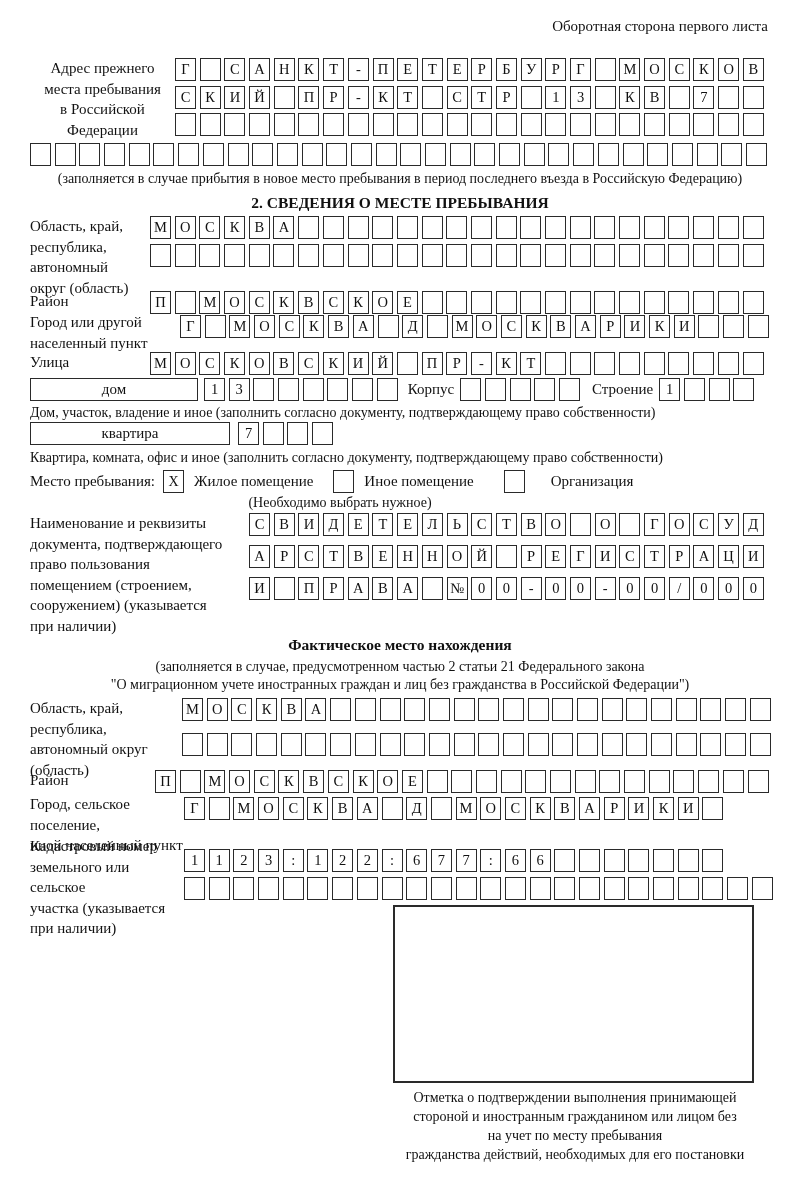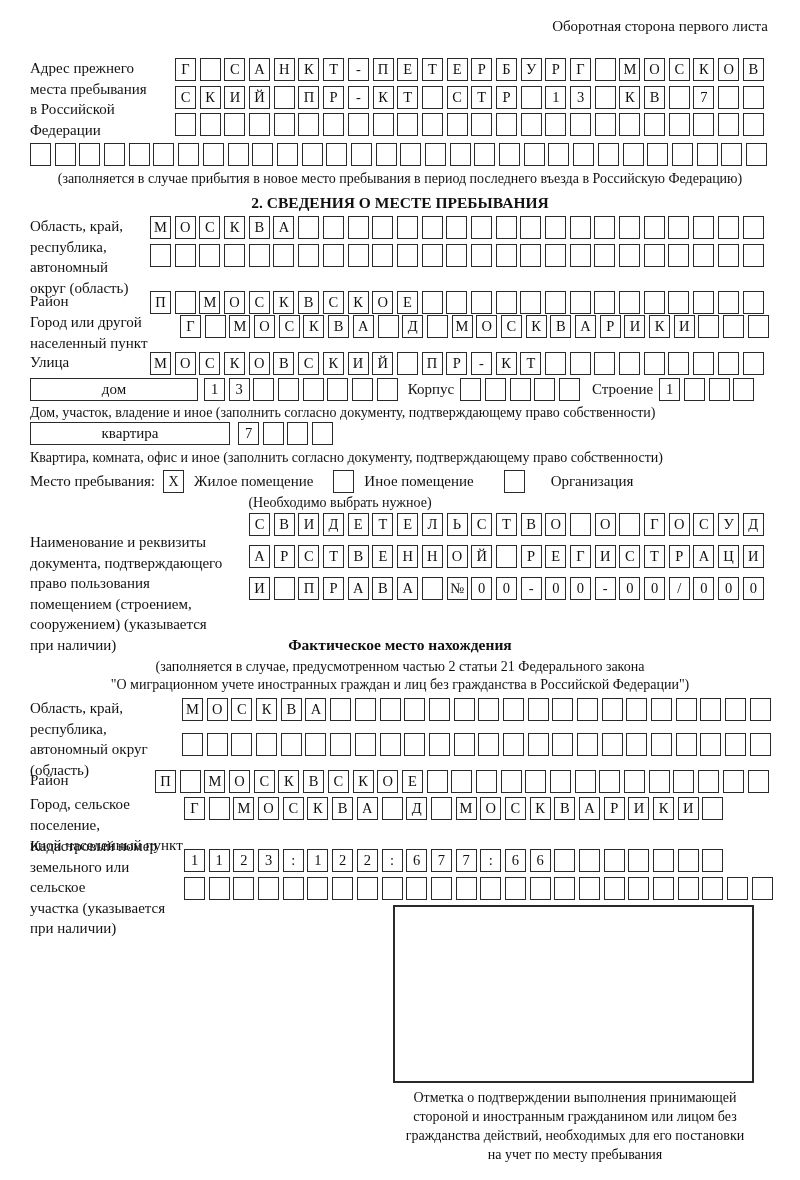--- a/index.html
+++ b/index.html
@@ -33,21 +33,21 @@
   }
   .rows-tight > .cellrow { margin-bottom:4.7px; }
   .stampbox { border:2px solid #2a2a2a; background:#fff; }
 </style>
 </head>
 <body>
 
 <div class="abs lbl" style="top:16px; right:32px;">Оборотная сторона первого листа</div>
 
 <div class="abs rowflex" style="top:58px; left:30px;">
-  <div class="lbl" style="width:145px;">
+  <div class="lbl" style="width:145px;text-align:center;">
       <div>Адрес прежнего</div>
       <div>места пребывания</div>
       <div>в Российской</div>
       <div>Федерации</div>
     </div>
   <div class="rows-tight">
     <div class="cellrow">
         <span class="cell">Г</span>
         <span class="cell"></span>
         <span class="cell">С</span>
@@ -369,21 +369,21 @@
   <div class="chk" style="margin-left:8px;">X</div>
   <div class="lbl" style="margin-left:10px;">Жилое помещение</div>
   <div class="chk" style="margin-left:20px;"></div>
   <div class="lbl" style="margin-left:10px;">Иное помещение</div>
   <div class="chk" style="margin-left:30px;"></div>
   <div class="lbl" style="margin-left:26px;">Организация</div>
 </div>
 <div class="abs cap center" style="top:495px; left:160px; width:360px;">(Необходимо выбрать нужное)</div>
 
 <div class="abs rowflex" style="top:513px; left:30px;">
-  <div class="lbl" style="width:219px;margin-top:19px;">
+  <div class="lbl" style="width:219px;">
       <div>Наименование и реквизиты</div>
       <div>документа, подтверждающего</div>
       <div>право пользования</div>
       <div>помещением (строением,</div>
       <div>сооружением) (указывается</div>
       <div>при наличии)</div>
     </div>
   <div>
     <div class="cellrow" style="margin-bottom:9px;">
         <span class="cell">С</span>
@@ -644,15 +644,15 @@
         <span class="cell"></span>
         <span class="cell"></span>
       </div>
   </div>
 </div>
 
 <div class="abs stampbox" style="top:905px; left:393px; width:361px; height:178px;"></div>
 <div class="abs cap center" style="top:1088px; left:368px; width:414px; line-height:19px;">
     <div>Отметка о подтверждении выполнения принимающей</div>
     <div>стороной и иностранным гражданином или лицом без</div>
+    <div>на учет по месту пребывания</div>
     <div>гражданства действий, необходимых для его постановки</div>
-    <div>на учет по месту пребывания</div>
   </div>
 
 </body></html>

